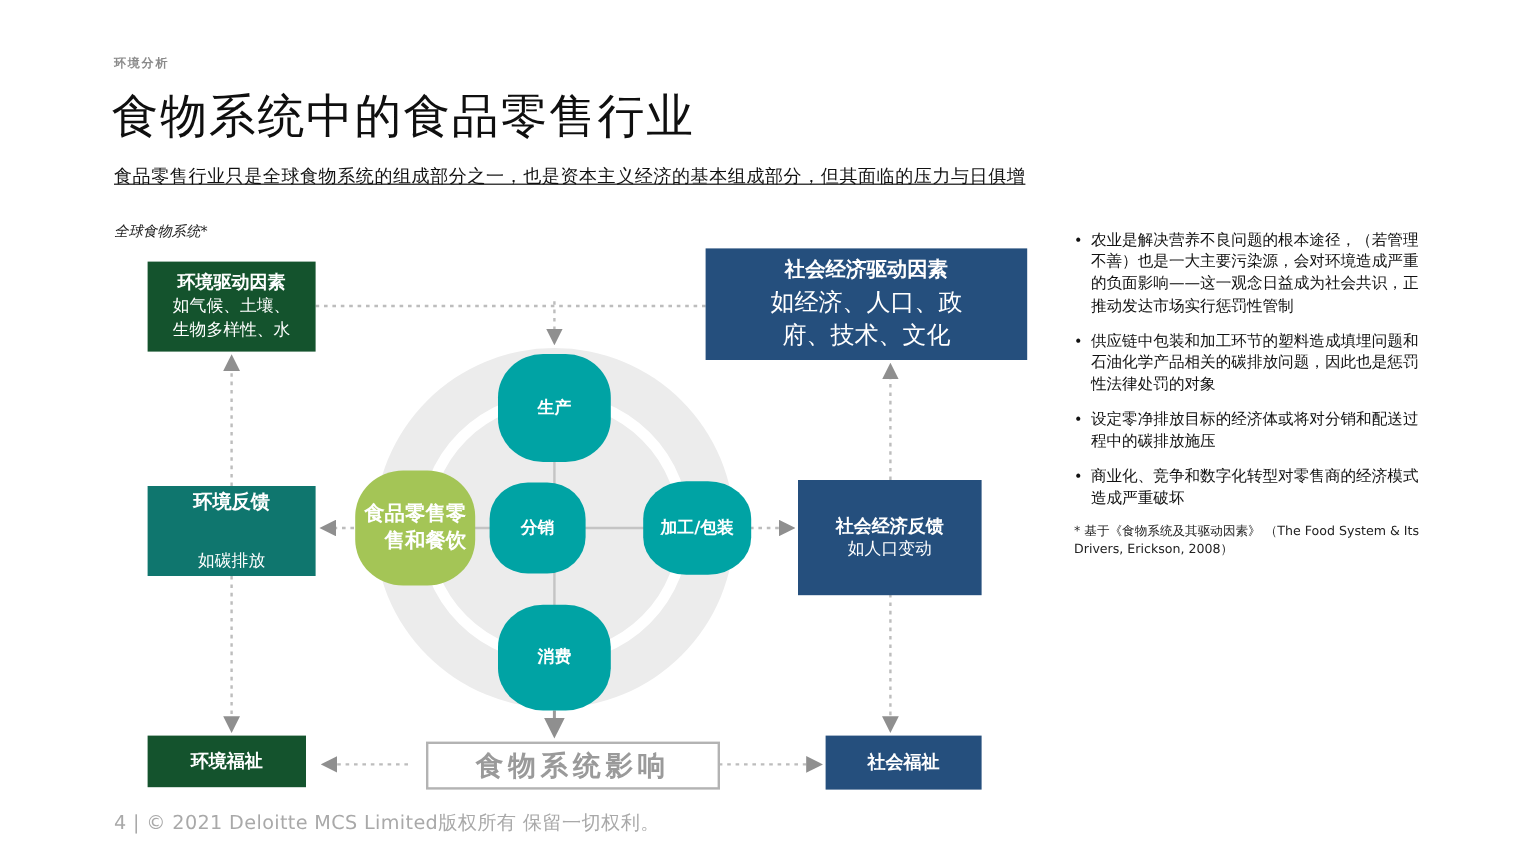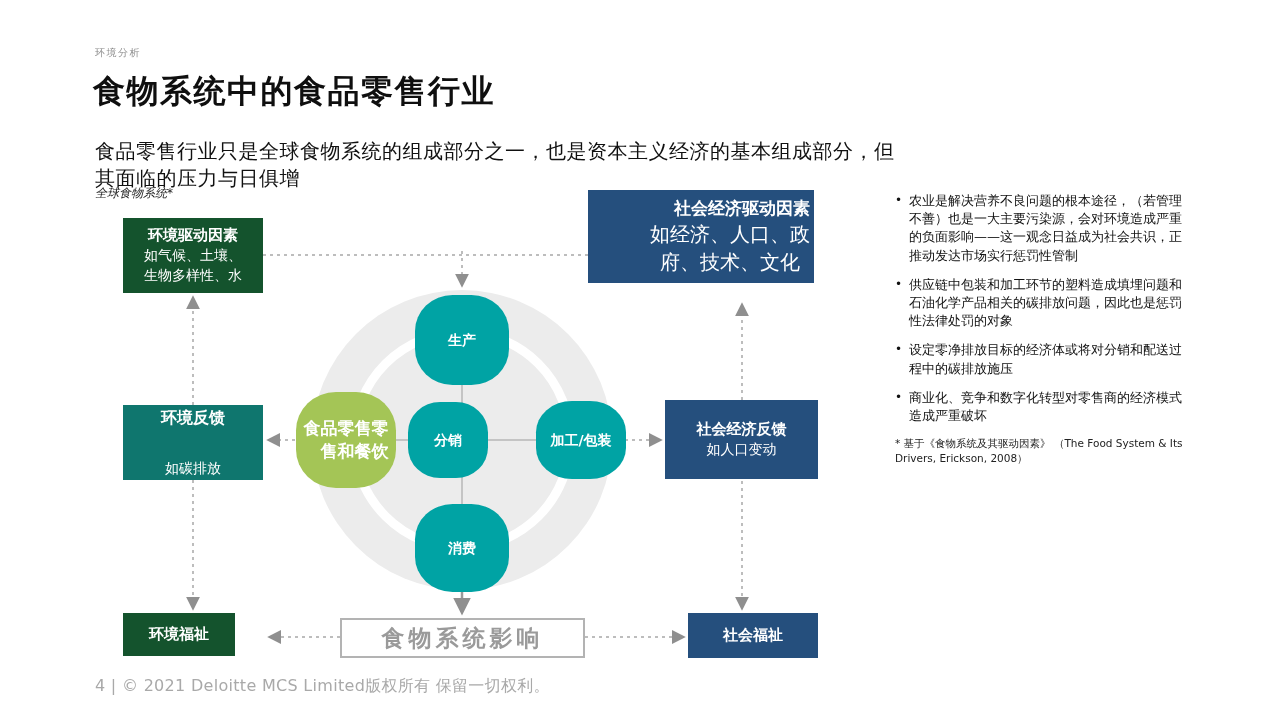--- a/index.html
+++ b/index.html
@@ -4,66 +4,66 @@
 <style>
   * { margin:0; padding:0; box-sizing:border-box; }
   html,body { width:1280px; height:720px; }
   body {
     background:#ffffff;
     font-family:"DejaVu Sans","Liberation Sans",sans-serif;
     position:relative; overflow:hidden; color:#1a1a1a;
   }
   .eyebrow {
     position:absolute; left:95px; top:46px;
-    font-size:10px; font-weight:normal; color:#8a8a8a; letter-spacing:1.5px;
+    font-size:10px; font-weight:bold; color:#8a8a8a; letter-spacing:1.5px;
   }
   .title {
     position:absolute; left:93px; top:70px;
-    font-size:32px; font-weight:bold; color:#0f0f0f; letter-spacing:1.5px; white-space:nowrap;
+    font-size:39px; font-weight:normal; color:#0f0f0f; letter-spacing:1.5px; white-space:nowrap;
   }
   .subtitle {
     position:absolute; left:95px; top:138px; width:800px;
-    font-size:20px; color:#111; letter-spacing:.5px;
+    font-size:15px; color:#111; letter-spacing:.5px;text-decoration:underline;
   }
   
   .diagram { position:absolute; left:95px; top:185px; width:730px; height:480px; }
   .diagram-label { position:absolute; left:0; top:0; font-size:12px; font-style:italic; color:#222; }
   .lines { position:absolute; left:0; top:0; width:730px; height:480px; }
   .box {
     position:absolute; color:#fff; text-align:center;
     display:flex; flex-direction:column; justify-content:center;
     line-height:1.4; padding:4px;
   }
   .box .t { font-weight:bold; font-size:15px; }
   .box .s { font-size:14px; white-space:pre-line; }
   .bg-green { background:#14532d; }
   .bg-dgreen { background:#0f766e;gap:30px; }
   .bg-navy { background:#254f7d; }
   .box-env-drivers   { left:28px;  top:33px;  width:140px; height:75px; }
-  .box-socio-drivers { left:493px; top:5px;  width:226px; height:93px;align-items:flex-end; }
+  .box-socio-drivers { left:493px; top:22px;  width:268px; height:93px; }
   .box-socio-drivers .t { font-size:17px; } .box-socio-drivers .s { font-size:20px; }
   .box-env-feedback  { left:28px;  top:220px; width:140px; height:75px; }
   .box-env-feedback .t { font-size:16px; }
-  .box-socio-feedback{ left:570px; top:215px; width:153px; height:79px; }
-  .box-env-welfare   { left:28px;  top:428px; width:112px; height:43px; }
+  .box-socio-feedback{ left:570px; top:215px; width:153px; height:96px; }
+  .box-env-welfare   { left:28px;  top:428px; width:132px; height:43px; }
   .box-socio-welfare { left:593px; top:428px; width:130px; height:45px; }
   .node {
     position:absolute; display:flex; align-items:center; justify-content:center;
     color:#fff; font-weight:bold; font-size:14px; text-align:right;
     border-radius:40%; line-height:1.35; white-space:pre-line;
   }
   .bg-teal { background:#00a3a4; }
   .bg-lime { background:#a4c556; }
   .node-production   { left:320px; top:110px; width:94px; height:90px; }
   .node-distribution { left:313px; top:217px; width:80px; height:76px; }
   .node-processing   { left:441px; top:216px; width:90px; height:78px; }
   .node-consumption  { left:320px; top:319px; width:94px; height:88px; }
   .node-retail       { left:201px; top:207px; width:100px; height:96px; font-size:17px; }
   .impact {
-    position:absolute; left:245px; top:433px; width:245px; height:40px;
+    position:absolute; left:260px; top:433px; width:245px; height:40px;
     background:#fff; border:2px solid #b3b3b3;
     display:flex; align-items:center; justify-content:center;
     color:#9a9a9a; font-weight:bold; font-size:23px; letter-spacing:4px;
   }
   
   .right-col { position:absolute; left:895px; top:192px; width:292px; }
   .bullet { display:flex; gap:7px; font-size:13px; line-height:1.4; margin-bottom:11px; color:#111; }
   .bullet::before { content:"•"; flex:0 0 auto; font-size:12px; }
   .footnote { margin-top:6px; font-size:10.5px; line-height:1.45; color:#222; }
   .footer { position:absolute; left:95px; top:676px; font-size:16px; color:#a9a9a9; letter-spacing:.3px; }

